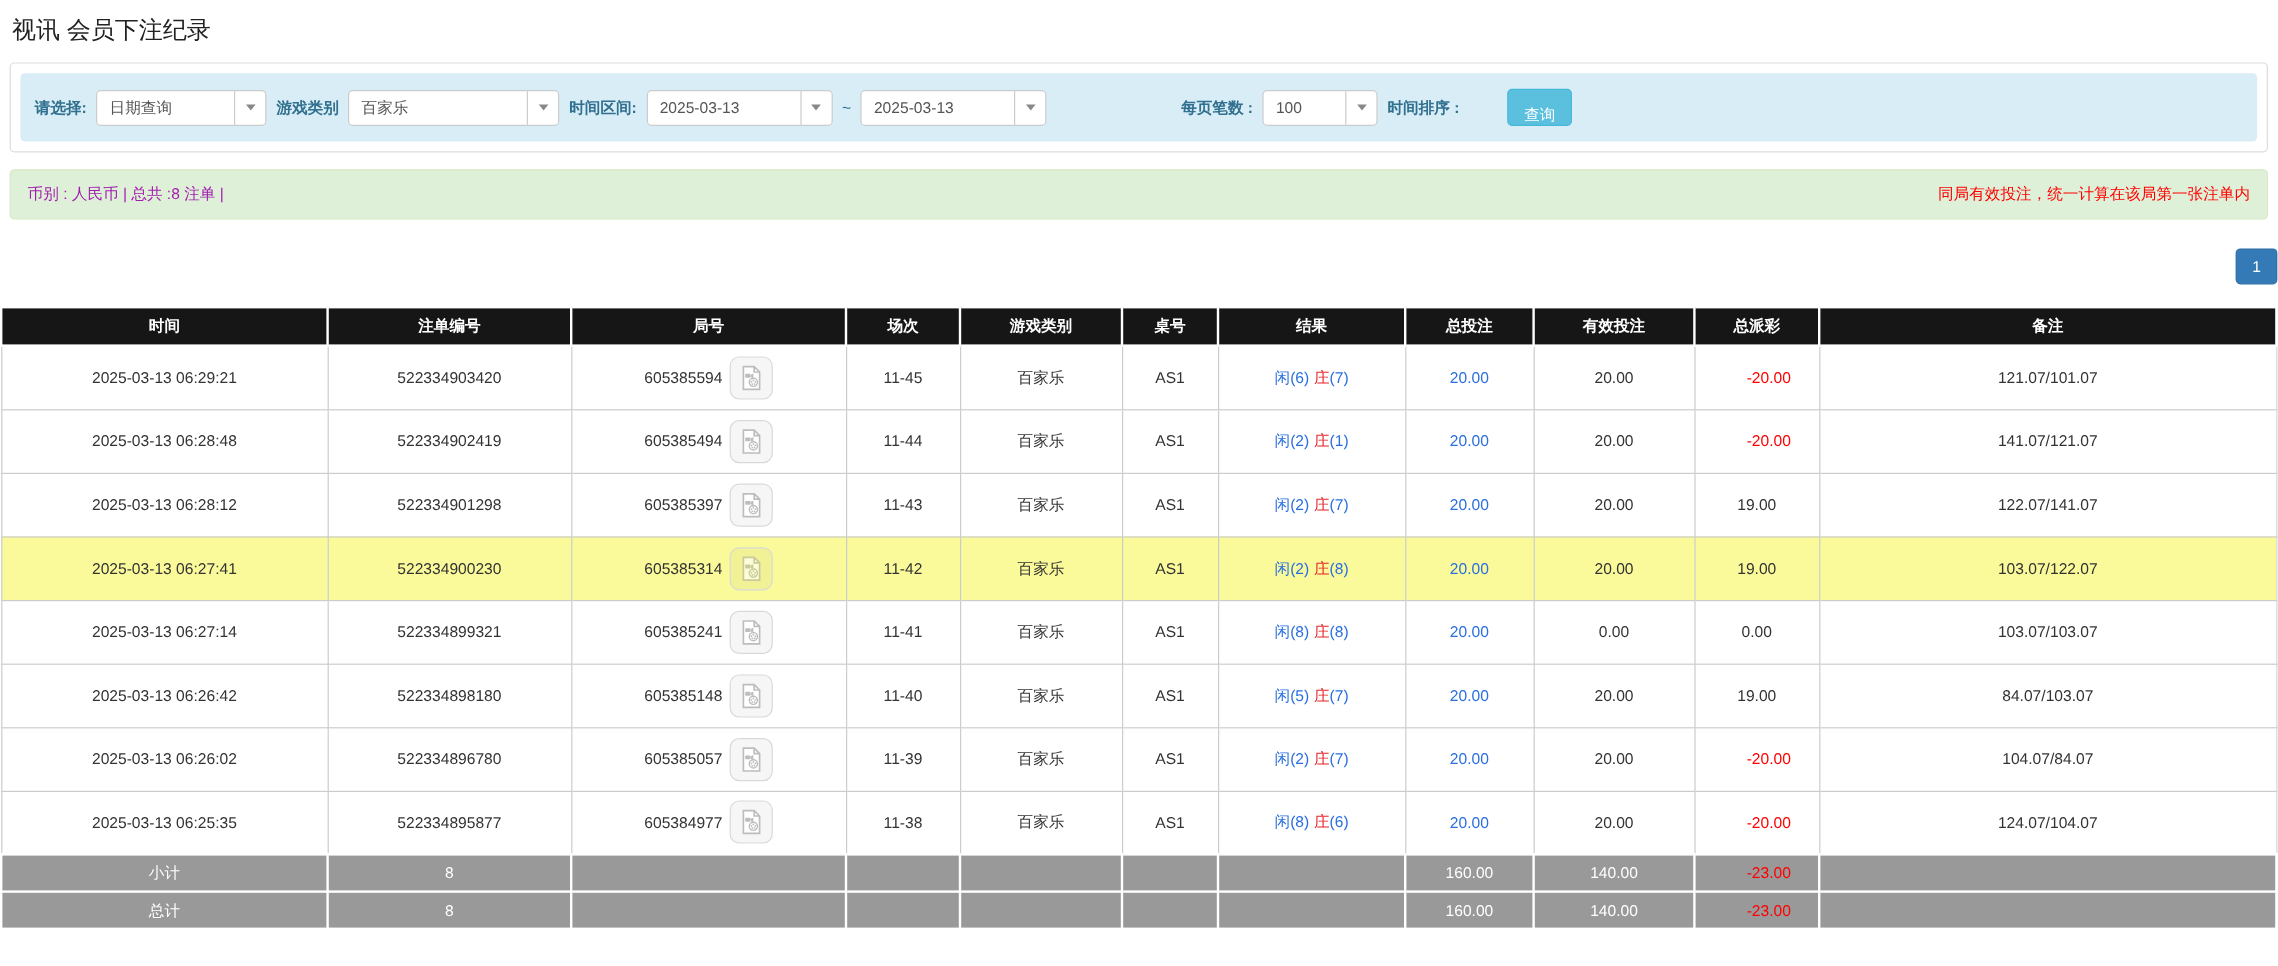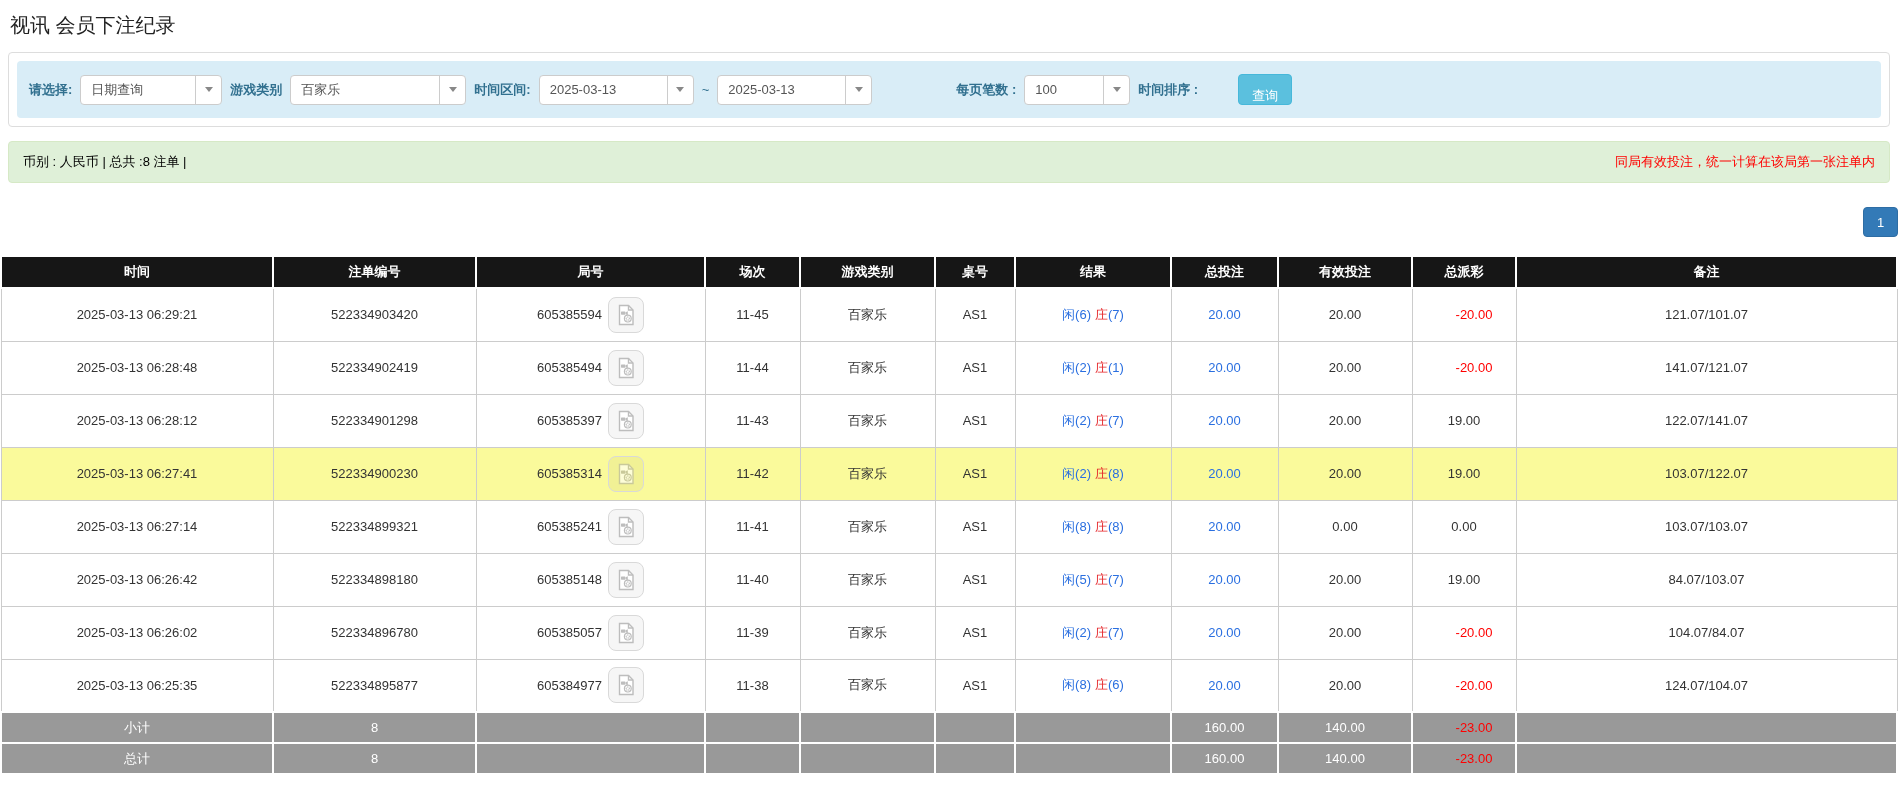--- a/index.html
+++ b/index.html
@@ -15,31 +15,31 @@
     display: flex; align-items: center; gap: 8px; font-size: 13px; }
   .f-label { color: #31708f; font-weight: bold; white-space: nowrap; }
   .sel { display: inline-flex; align-items: center; height: 30px; background: #fff;
     border: 1px solid #ccc; border-radius: 4px; color: #555; cursor: pointer; }
   .sel-text { padding: 0 10px; flex: 1; white-space: nowrap; overflow: hidden; }
   .sel-caret { width: 26px; height: 100%; border-left: 1px solid #ccc;
     display: flex; align-items: center; justify-content: center; }
   .sel-caret i { width: 0; height: 0; border-left: 4px solid transparent;
     border-right: 4px solid transparent; border-top: 5px solid #888; }
   .w140 { width: 142px; } .w176 { width: 176px; } .w155 { width: 155px; }
-  .w110 { width: 106px; } .w207 { width: 207px; }
-  .gap-big { margin-left: 76px; text-align: center; }
+  .w110 { width: 96px; } .w207 { width: 207px; }
+  .gap-big { margin-left: 104px; text-align: center; }
   .tilde { color: #31708f; }
   .btn-search { margin-left: 32px; height: 31px; padding: 12px 13px; background: #5bc0de;
     border: 1px solid #46b8da; border-radius: 4px; color: #fff; font-size: 13px; cursor: pointer; }
 
   
   .summary-bar { margin: 14px 8px 0 8px; background: #dff0d8; border: 1px solid #d6e9c6;
     border-radius: 4px; padding: 11px 14px; display: flex; justify-content: space-between;
     align-items: center; font-size: 13px; }
-  .summary-left { color: #000000; }
+  .summary-left { color: #a21caf; }
   .summary-right { color: #ff0000; }
 
   
   .pager-zone { position: relative; height: 72px; }
   .page-btn { position: absolute; right: 0; top: 24px; width: 35px; height: 30px;
     background: #337ab7; border: 1px solid #2e6da4; border-radius: 4px;
     color: #fff; font-size: 13px; cursor: pointer; }
 
   
   table { width: 1898px; border-collapse: collapse; table-layout: fixed; font-size: 13px;

